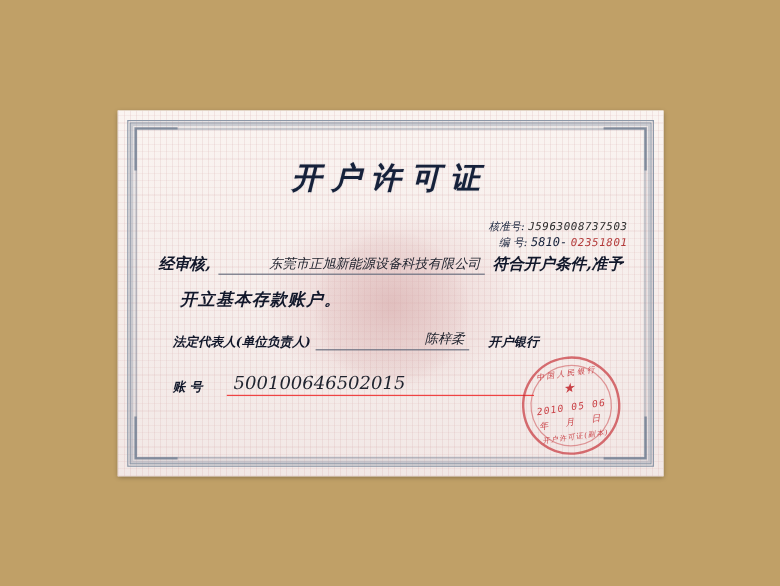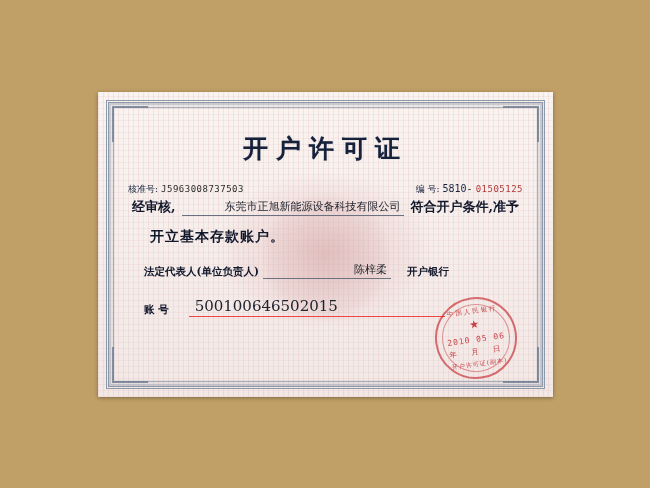--- a/index.html
+++ b/index.html
@@ -11,20 +11,21 @@
     height: 488px;
     background: #c0a067;
     font-family: "Liberation Sans", sans-serif;
     overflow: hidden;
   }
 
   .scene {
     position: relative;
     width: 650px;
     height: 451px;
+    font-style: italic;
   }
 
   
   .certificate {
     position: absolute;
     left: 98px;
     top: 92px;
     width: 455px;
     height: 305px;
     background: #f4ece9;
@@ -93,20 +94,21 @@
     color: #15213a;
     margin-top: 20px;
     text-shadow: 0 0 1px rgba(20,30,60,0.35);
   }
 
   .row {
     display: flex;
     align-items: flex-end;
     font-size: 9px;
     margin-top: 6px;
+    flex-direction: column;
   }
 
   .row-codes {
     margin-top: 18px;
     padding: 0 6px;
     justify-content: space-between;
   }
 
   .code-group {
     display: flex;
@@ -311,21 +313,21 @@
       <div class="cert-title">开户许可证</div>
 
       <div class="row row-codes">
         <div class="code-group">
           <span class="code-label">核准号:</span>
           <span class="code-value dark">J5963008737503</span>
         </div>
         <div class="code-group">
           <span class="code-label">编 号:</span>
           <span class="code-prefix">5810-</span>
-          <span class="code-value">01505125</span>
+          <span class="code-value">02351801</span>
         </div>
       </div>
 
       <div class="body-line">
         <span class="lead">经审核,</span>
         <span class="fill">东莞市正旭新能源设备科技有限公司</span>
         <span class="trail">符合开户条件,准予</span>
       </div>
 
       <div class="body-line2">开立基本存款账户。</div>

